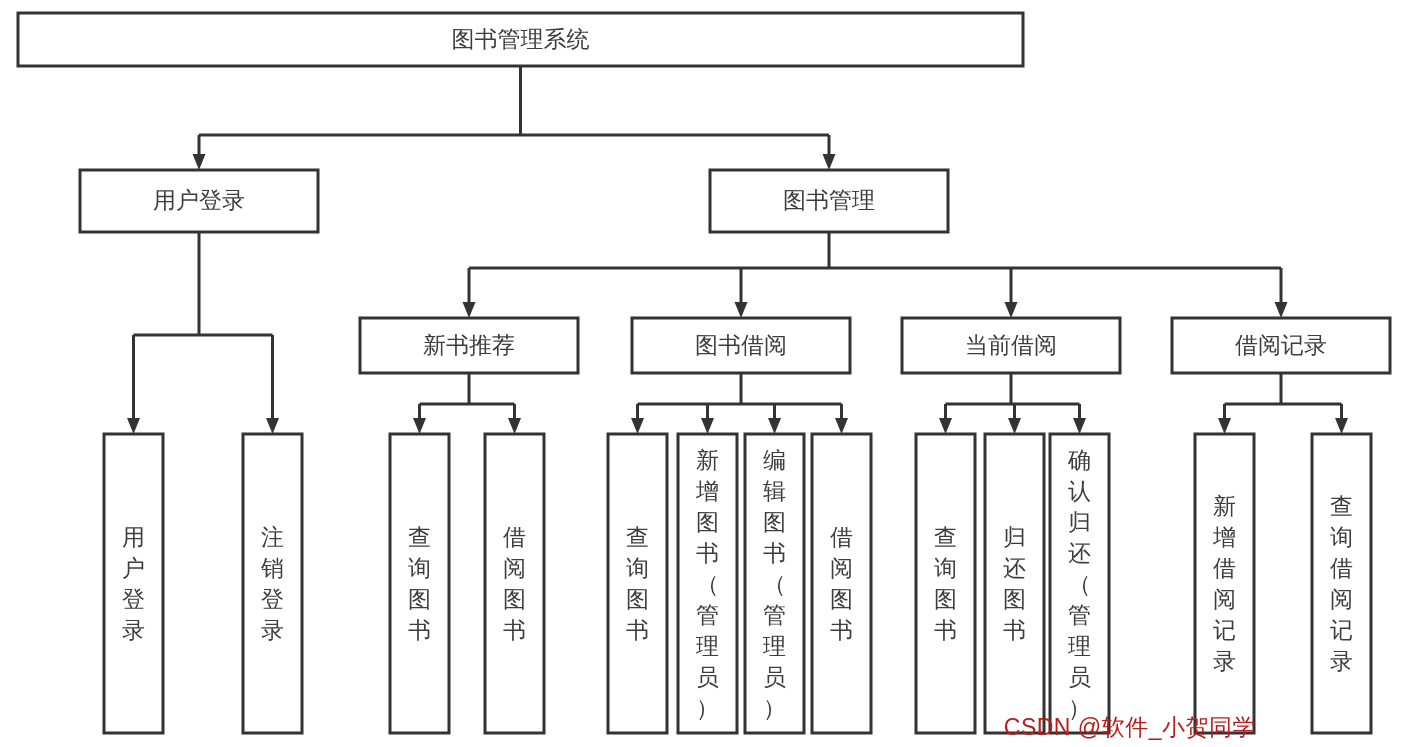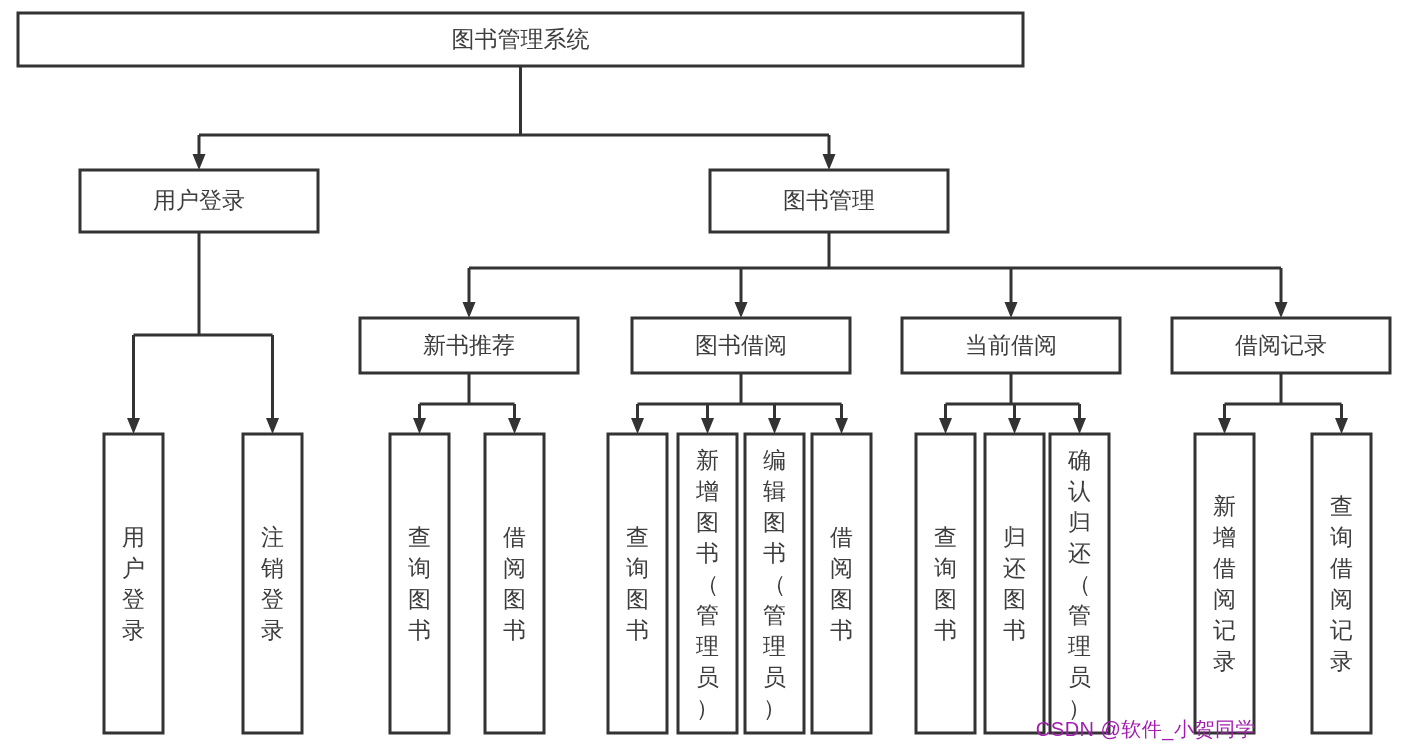--- a/index.html
+++ b/index.html
@@ -52,22 +52,22 @@
     fill: #3d3d3d;
     font-family: "Liberation Sans", "DejaVu Sans", sans-serif;
     font-size: 23px;
     text-anchor: middle;
   }
   .watermark {
     position: absolute;
     right: 12px;
     bottom: 4px;
     font-family: "Liberation Sans", "DejaVu Sans", sans-serif;
-    font-size: 20px;
-    color: #a21caf;
+    font-size: 23px;
+    color: #b91c1c;
     letter-spacing: 0.5px;
     white-space: nowrap;
     user-select: none;
   }
 </style>
 </head>
 <body>
 
 <div id="diagram-root">
   <svg id="flowchart" width="1405" height="747" viewBox="0 0 1405 747" xmlns="http://www.w3.org/2000/svg">

